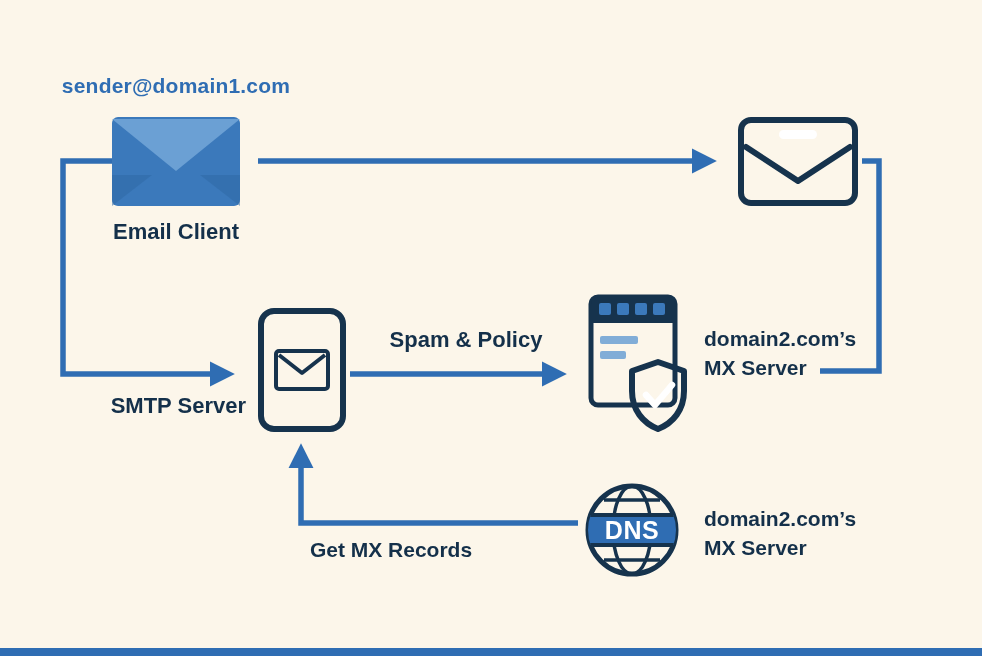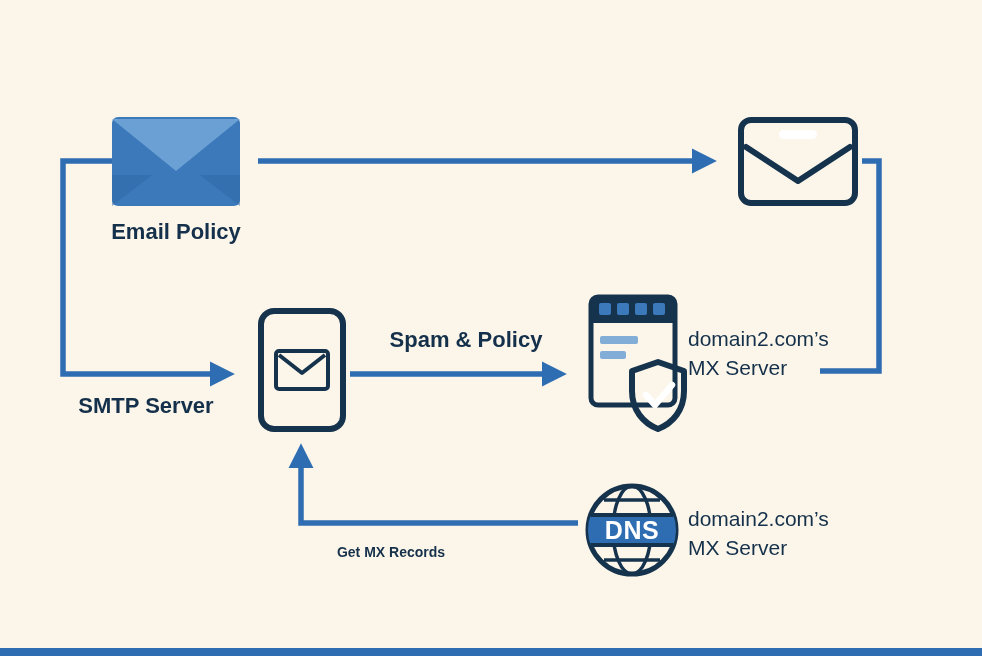--- a/index.html
+++ b/index.html
@@ -13,22 +13,22 @@
   *{margin:0;padding:0;box-sizing:border-box;}
   html,body{width:982px;height:656px;overflow:hidden;}
   body{background:var(--bg);font-family:"Liberation Sans",sans-serif;}
   .canvas{position:relative;width:982px;height:656px;background:var(--bg);}
   .wires{position:absolute;left:0;top:0;pointer-events:none;}
   .wire{stroke:var(--accent);stroke-width:5.5;fill:none;stroke-linejoin:miter;}
   .ah{fill:var(--accent);}
   .addr{position:absolute;font-weight:bold;font-size:21px;color:var(--accent);text-align:center;letter-spacing:.2px;}
   .lbl{position:absolute;font-weight:bold;font-size:22px;color:var(--text);}
   .lbl.center{text-align:center;}
-  .lbl.right{text-align:center;}
-  .two-line div{line-height:29px;font-weight:normal;font-size:21px;color:var(--text);}
+  .lbl.right{text-align:right;}
+  .two-line div{line-height:29px;font-weight:bold;font-size:21px;color:var(--text);margin-left:16px;}
   .icon{position:absolute;}
   .navy-stroke{stroke:var(--navy);fill:none;}
   .dns-text{fill:#ffffff;font-weight:bold;font-size:25px;letter-spacing:.5px;text-anchor:middle;dominant-baseline:central;font-family:"Liberation Sans",sans-serif;}
   .bottom-bar{position:absolute;left:0;bottom:0;width:100%;height:8px;background:var(--accent);}
 </style>
 </head>
 <body>
 
 <div class="canvas">
 
@@ -43,28 +43,29 @@
 
     <path class="wire" d="M 112 161 H 63 V 374 H 226" marker-end="url(#ah)"></path>
 
     <path class="wire" d="M 350 374 H 558" marker-end="url(#ah)"></path>
 
     <path class="wire" d="M 820 371 H 879 V 161 H 862"></path>
 
     <path class="wire" d="M 578 523 H 301 V 452" marker-end="url(#ah)"></path>
   </svg>
 
+  <div class="addr" style="left:48px;top:74px;width:256px;">sender@domain1.com</div>
 
   <svg class="icon" style="left:112px;top:117px;" width="128" height="89" viewBox="0 0 128 89">
     <rect x="0" y="0" width="128" height="89" rx="6" fill="var(--icon-blue)"></rect>
     <polygon points="0,2 128,2 64,54" fill="var(--icon-blue-light)"></polygon>
     <polygon points="0,89 40,58 0,58" fill="#306aa6" opacity="0.55"></polygon>
     <polygon points="128,89 88,58 128,58" fill="#306aa6" opacity="0.55"></polygon>
   </svg>
-  <div class="lbl center" style="left:96px;top:219px;width:160px;">Email Policy</div>
+  <div class="lbl center" style="left:96px;top:219px;width:160px;">Email Client</div>
 
 
   <svg class="icon" style="left:738px;top:117px;" width="120" height="89" viewBox="0 0 120 89">
     <rect x="3" y="3" width="114" height="83" rx="10" fill="var(--icon-blue)" class="navy-stroke" style="stroke-width:6;"></rect>
     <path d="M8 30 L60 64 L112 30" class="navy-stroke" style="stroke-width:6;stroke-linejoin:round;stroke-linecap:round;"></path>
     <rect x="41" y="13" width="38" height="9" rx="4.5" fill="#ffffff"></rect>
   </svg>
 
   <svg class="icon" style="left:258px;top:308px;" width="88" height="124" viewBox="0 0 88 124">
     <rect x="3" y="3" width="82" height="118" rx="13" fill="var(--icon-blue)" class="navy-stroke" style="stroke-width:6;"></rect>
@@ -109,17 +110,17 @@
       <line x1="2" y1="35" x2="98" y2="35" class="navy-stroke" style="stroke-width:4;"></line>
       <line x1="2" y1="65" x2="98" y2="65" class="navy-stroke" style="stroke-width:4;"></line>
     </g>
     <text x="50" y="50" class="dns-text">DNS</text>
   </svg>
   <div class="two-line" style="position:absolute;left:688px;top:504px;">
     <div>domain2.com’s</div>
     <div>MX Server</div>
   </div>
 
-  <div class="lbl center" style="left:293px;top:538px;width:196px;font-size:14px;margin-top:6px;">Get MX Records</div>
+  <div class="lbl center" style="left:293px;top:538px;width:196px;font-size:21px;">Get MX Records</div>
 
   <div class="bottom-bar"></div>
 
 </div>
 
 </body></html>

